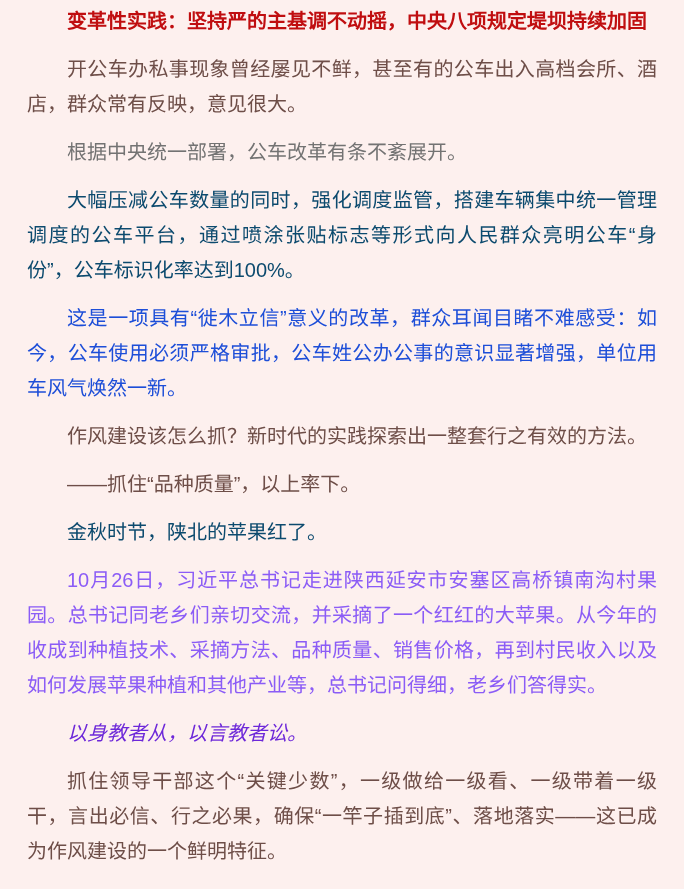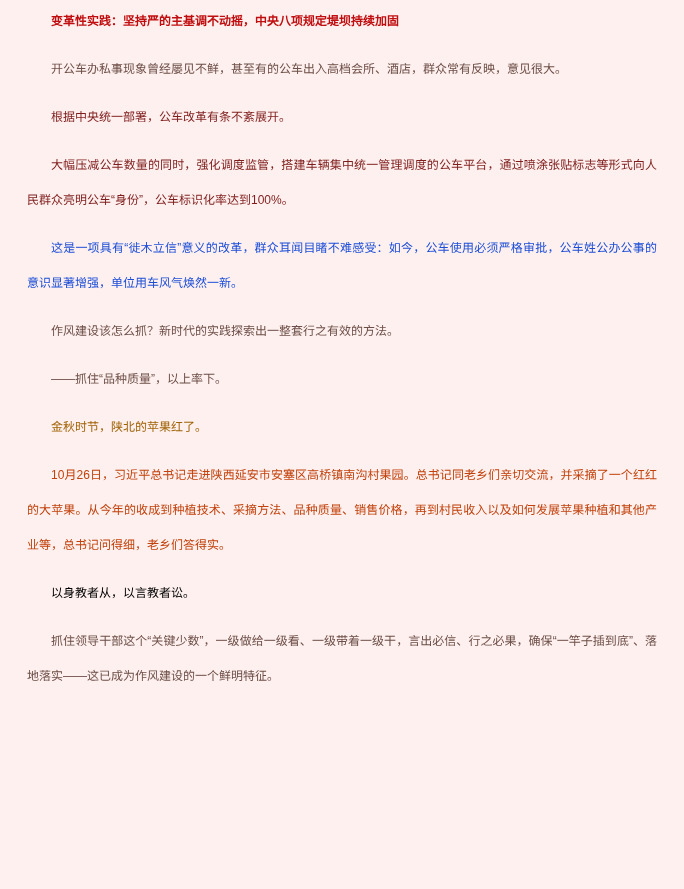--- a/index.html
+++ b/index.html
@@ -11,41 +11,41 @@
     height: 889px;
     background: #fdf0ee;
     overflow: hidden;
     font-family: "Liberation Sans", "DejaVu Sans", sans-serif;
   }
   .article {
     padding: 4px 27px 0 27px;
   }
   .para {
     margin: 0 0 13px 0;
-    font-size: 12px;
+    font-size: 20px;
     line-height: 35px;
     color: #6e4e48;
     text-indent: 2em;
     text-align: justify;
     word-break: break-all;
   }
   .article-title {
     color: #c00e10;
     font-weight: bold;
   }
 </style>
 </head>
 <body style="background: rgb(253, 240, 238);">
 
 <div class="article">
   <p class="para article-title" style="color: rgb(192, 14, 16);">变革性实践：坚持严的主基调不动摇，中央八项规定堤坝持续加固</p>
 
   <p class="para" style="color: rgb(110, 78, 72);">开公车办私事现象曾经屡见不鲜，甚至有的公车出入高档会所、酒店，群众常有反映，意见很大。</p>
-  <p class="para" style="color: #7f1d1d;">根据中央统一部署，公车改革有条不紊展开。</p>
-  <p class="para" style="color: #7f1d1d;">大幅压减公车数量的同时，强化调度监管，搭建车辆集中统一管理调度的公车平台，通过喷涂张贴标志等形式向人民群众亮明公车“身份”，公车标识化率达到100%。</p>
+  <p class="para" style="color: #737373;">根据中央统一部署，公车改革有条不紊展开。</p>
+  <p class="para" style="color: #0c4a6e;">大幅压减公车数量的同时，强化调度监管，搭建车辆集中统一管理调度的公车平台，通过喷涂张贴标志等形式向人民群众亮明公车“身份”，公车标识化率达到100%。</p>
   <p class="para" style="color: #1d4ed8;">这是一项具有“徙木立信”意义的改革，群众耳闻目睹不难感受：如今，公车使用必须严格审批，公车姓公办公事的意识显著增强，单位用车风气焕然一新。</p>
   <p class="para" style="color: rgb(110, 78, 72);">作风建设该怎么抓？新时代的实践探索出一整套行之有效的方法。</p>
   <p class="para" style="color: rgb(110, 78, 72);">——抓住“品种质量”，以上率下。</p>
-  <p class="para" style="color: #a16207;">金秋时节，陕北的苹果红了。</p>
-  <p class="para" style="color: #c2410c;">10月26日，习近平总书记走进陕西延安市安塞区高桥镇南沟村果园。总书记同老乡们亲切交流，并采摘了一个红红的大苹果。从今年的收成到种植技术、采摘方法、品种质量、销售价格，再到村民收入以及如何发展苹果种植和其他产业等，总书记问得细，老乡们答得实。</p>
-  <p class="para" style="color: #000000;">以身教者从，以言教者讼。</p>
+  <p class="para" style="color: #0c4a6e;">金秋时节，陕北的苹果红了。</p>
+  <p class="para" style="color: #8b5cf6;">10月26日，习近平总书记走进陕西延安市安塞区高桥镇南沟村果园。总书记同老乡们亲切交流，并采摘了一个红红的大苹果。从今年的收成到种植技术、采摘方法、品种质量、销售价格，再到村民收入以及如何发展苹果种植和其他产业等，总书记问得细，老乡们答得实。</p>
+  <p class="para" style="color: #6d28d9; font-style: italic;">以身教者从，以言教者讼。</p>
   <p class="para" style="color: rgb(110, 78, 72);">抓住领导干部这个“关键少数”，一级做给一级看、一级带着一级干，言出必信、行之必果，确保“一竿子插到底”、落地落实——这已成为作风建设的一个鲜明特征。</p>
 </div>
 
 </body></html>

